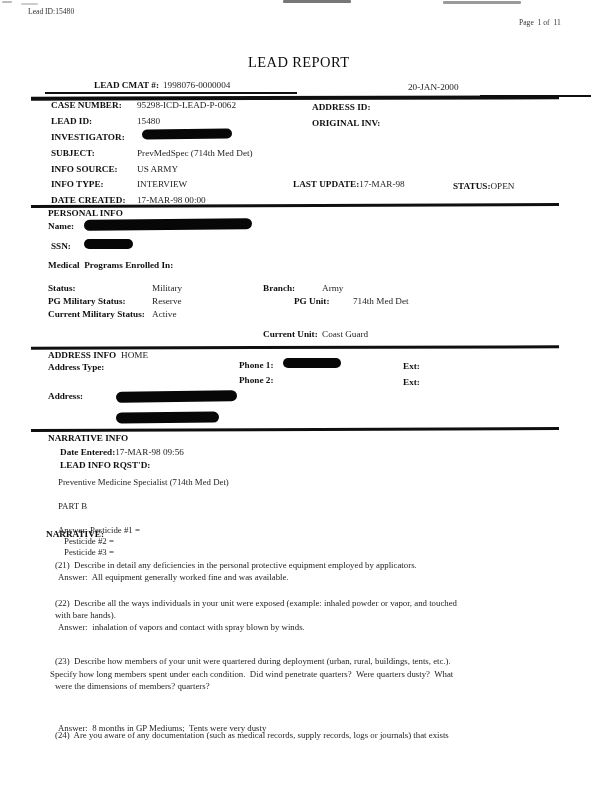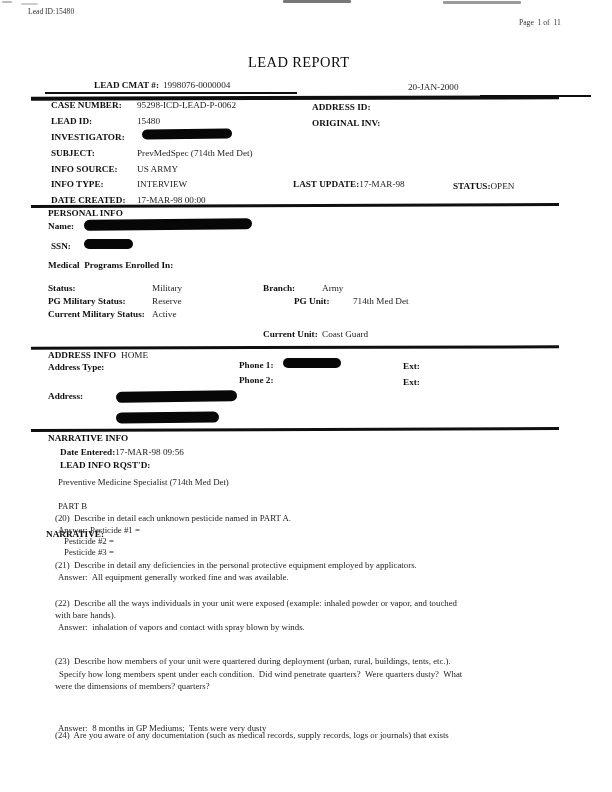--- a/index.html
+++ b/index.html
@@ -90,28 +90,27 @@
 
   <div class="rule" style="left:31px;top:428px;width:528px;height:2.5px;transform:rotate(-0.2deg);"></div>
 
   <div class="abs t9 b" style="left:48px;top:433px;">NARRATIVE INFO</div>
   <div class="abs t9" style="left:60px;top:447px;"><span class="b">Date Entered:</span><span>17-MAR-98 09:56</span></div>
   <div class="abs t9 b" style="left:60px;top:460px;">LEAD INFO RQST'D:</div>
   <div class="abs t88" style="left:58px;top:477px;">Preventive Medicine Specialist (714th Med Det)</div>
   <div class="abs t9 b" style="left:46px;top:489px;margin-top:40px;">NARRATIVE:</div>
   <div class="abs t88" style="left:58px;top:501px;">PART B</div>
 
-  <div class="abs t88" style="left:55px;top:513px;">(20)  Describe in detail each unknown pesticide named in PART A.</div>
   <div class="abs t88" style="left:58px;top:525px;">Answer: Pesticide #1 =</div>
   <div class="abs t88" style="left:64px;top:536px;">Pesticide #2 =</div>
   <div class="abs t88" style="left:64px;top:547px;">Pesticide #3 =</div>
   <div class="abs t88" style="left:55px;top:560px;">(21)  Describe in detail any deficiencies in the personal protective equipment employed by applicators.</div>
   <div class="abs t88" style="left:58px;top:572px;">Answer:  All equipment generally worked fine and was available.</div>
   <div class="abs t88" style="left:55px;top:598px;">(22)  Describe all the ways individuals in your unit were exposed (example: inhaled powder or vapor, and touched</div>
   <div class="abs t88" style="left:55px;top:610px;">with bare hands).</div>
   <div class="abs t88" style="left:58px;top:622px;">Answer:  inhalation of vapors and contact with spray blown by winds.</div>
   <div class="abs t88" style="left:55px;top:656px;">(23)  Describe how members of your unit were quartered during deployment (urban, rural, buildings, tents, etc.).</div>
-  <div class="abs t88" style="left:59px;top:669px;">Specify how long members spent under each condition.  Did wind penetrate quarters?  Were quarters dusty?  What</div>
+  <div class="abs t88" style="left:50px;top:669px;">Specify how long members spent under each condition.  Did wind penetrate quarters?  Were quarters dusty?  What</div>
   <div class="abs t88" style="left:55px;top:681px;">were the dimensions of members? quarters?</div>
   <div class="abs t88" style="left:58px;top:723px;">Answer:  8 months in GP Mediums;  Tents were very dusty</div>
   <div class="abs t88" style="left:55px;top:730px;">(24)  Are you aware of any documentation (such as medical records, supply records, logs or journals) that exists</div>
 
 </div>
 
 </body></html>

